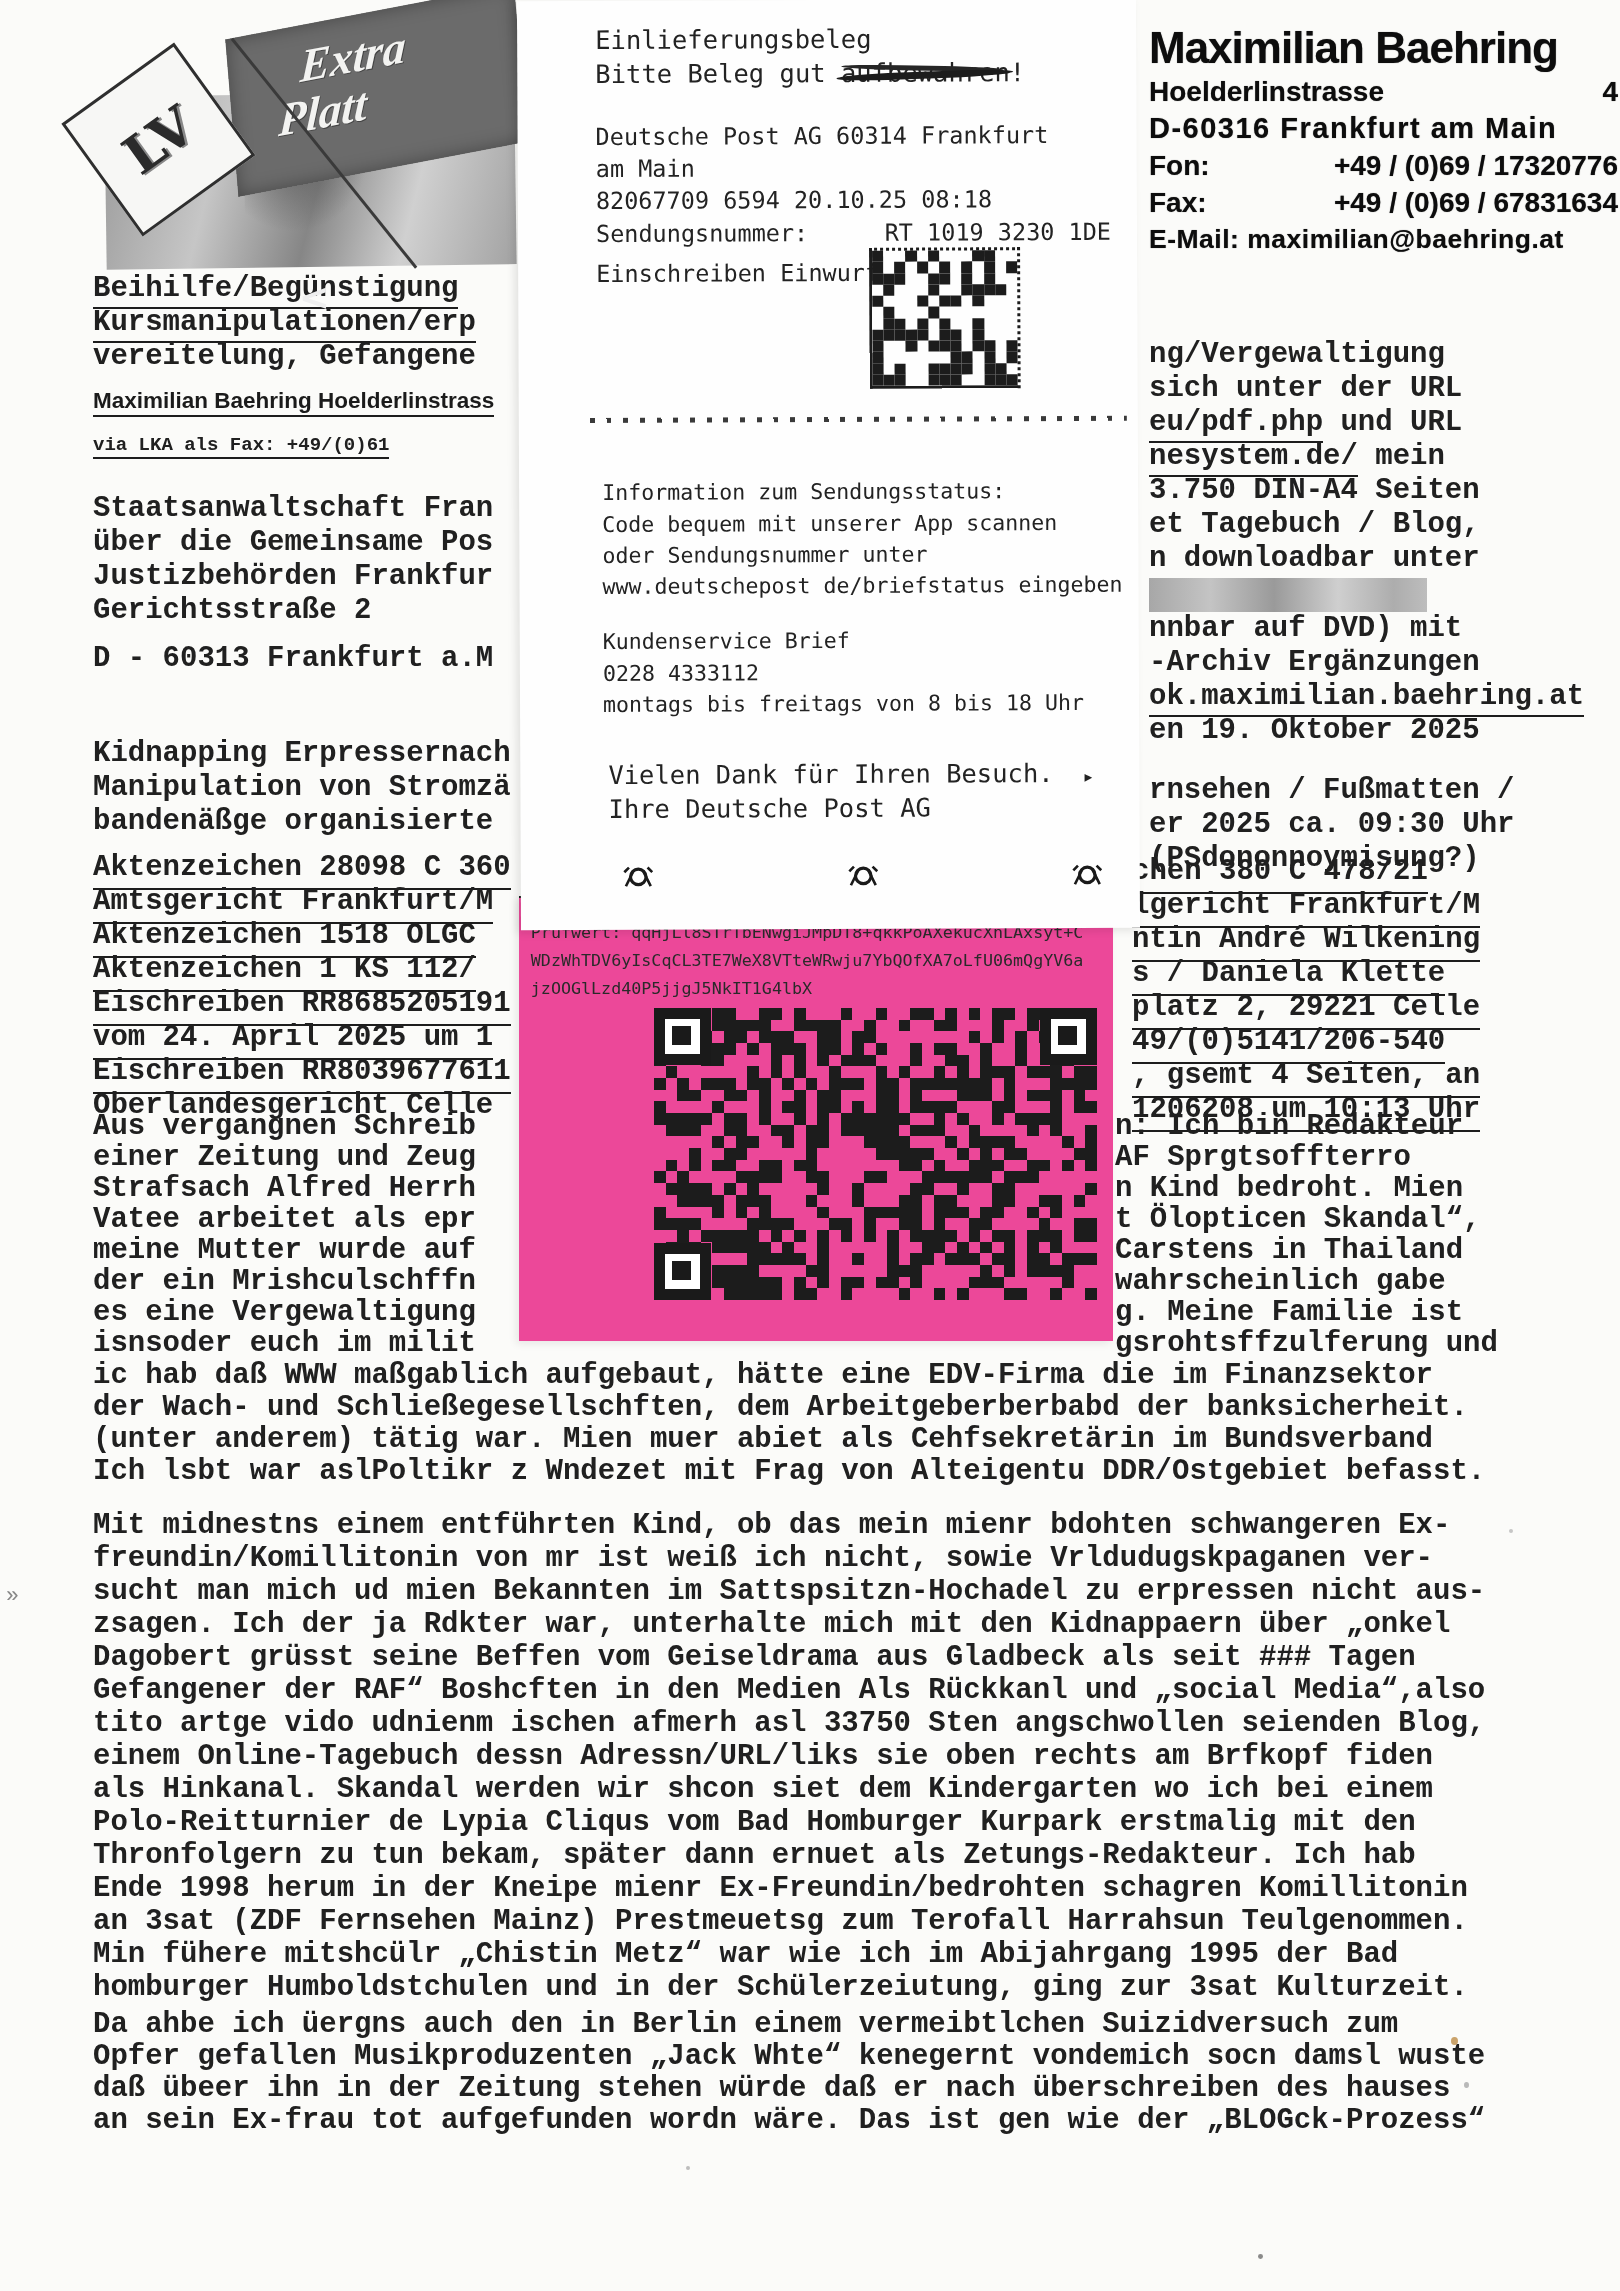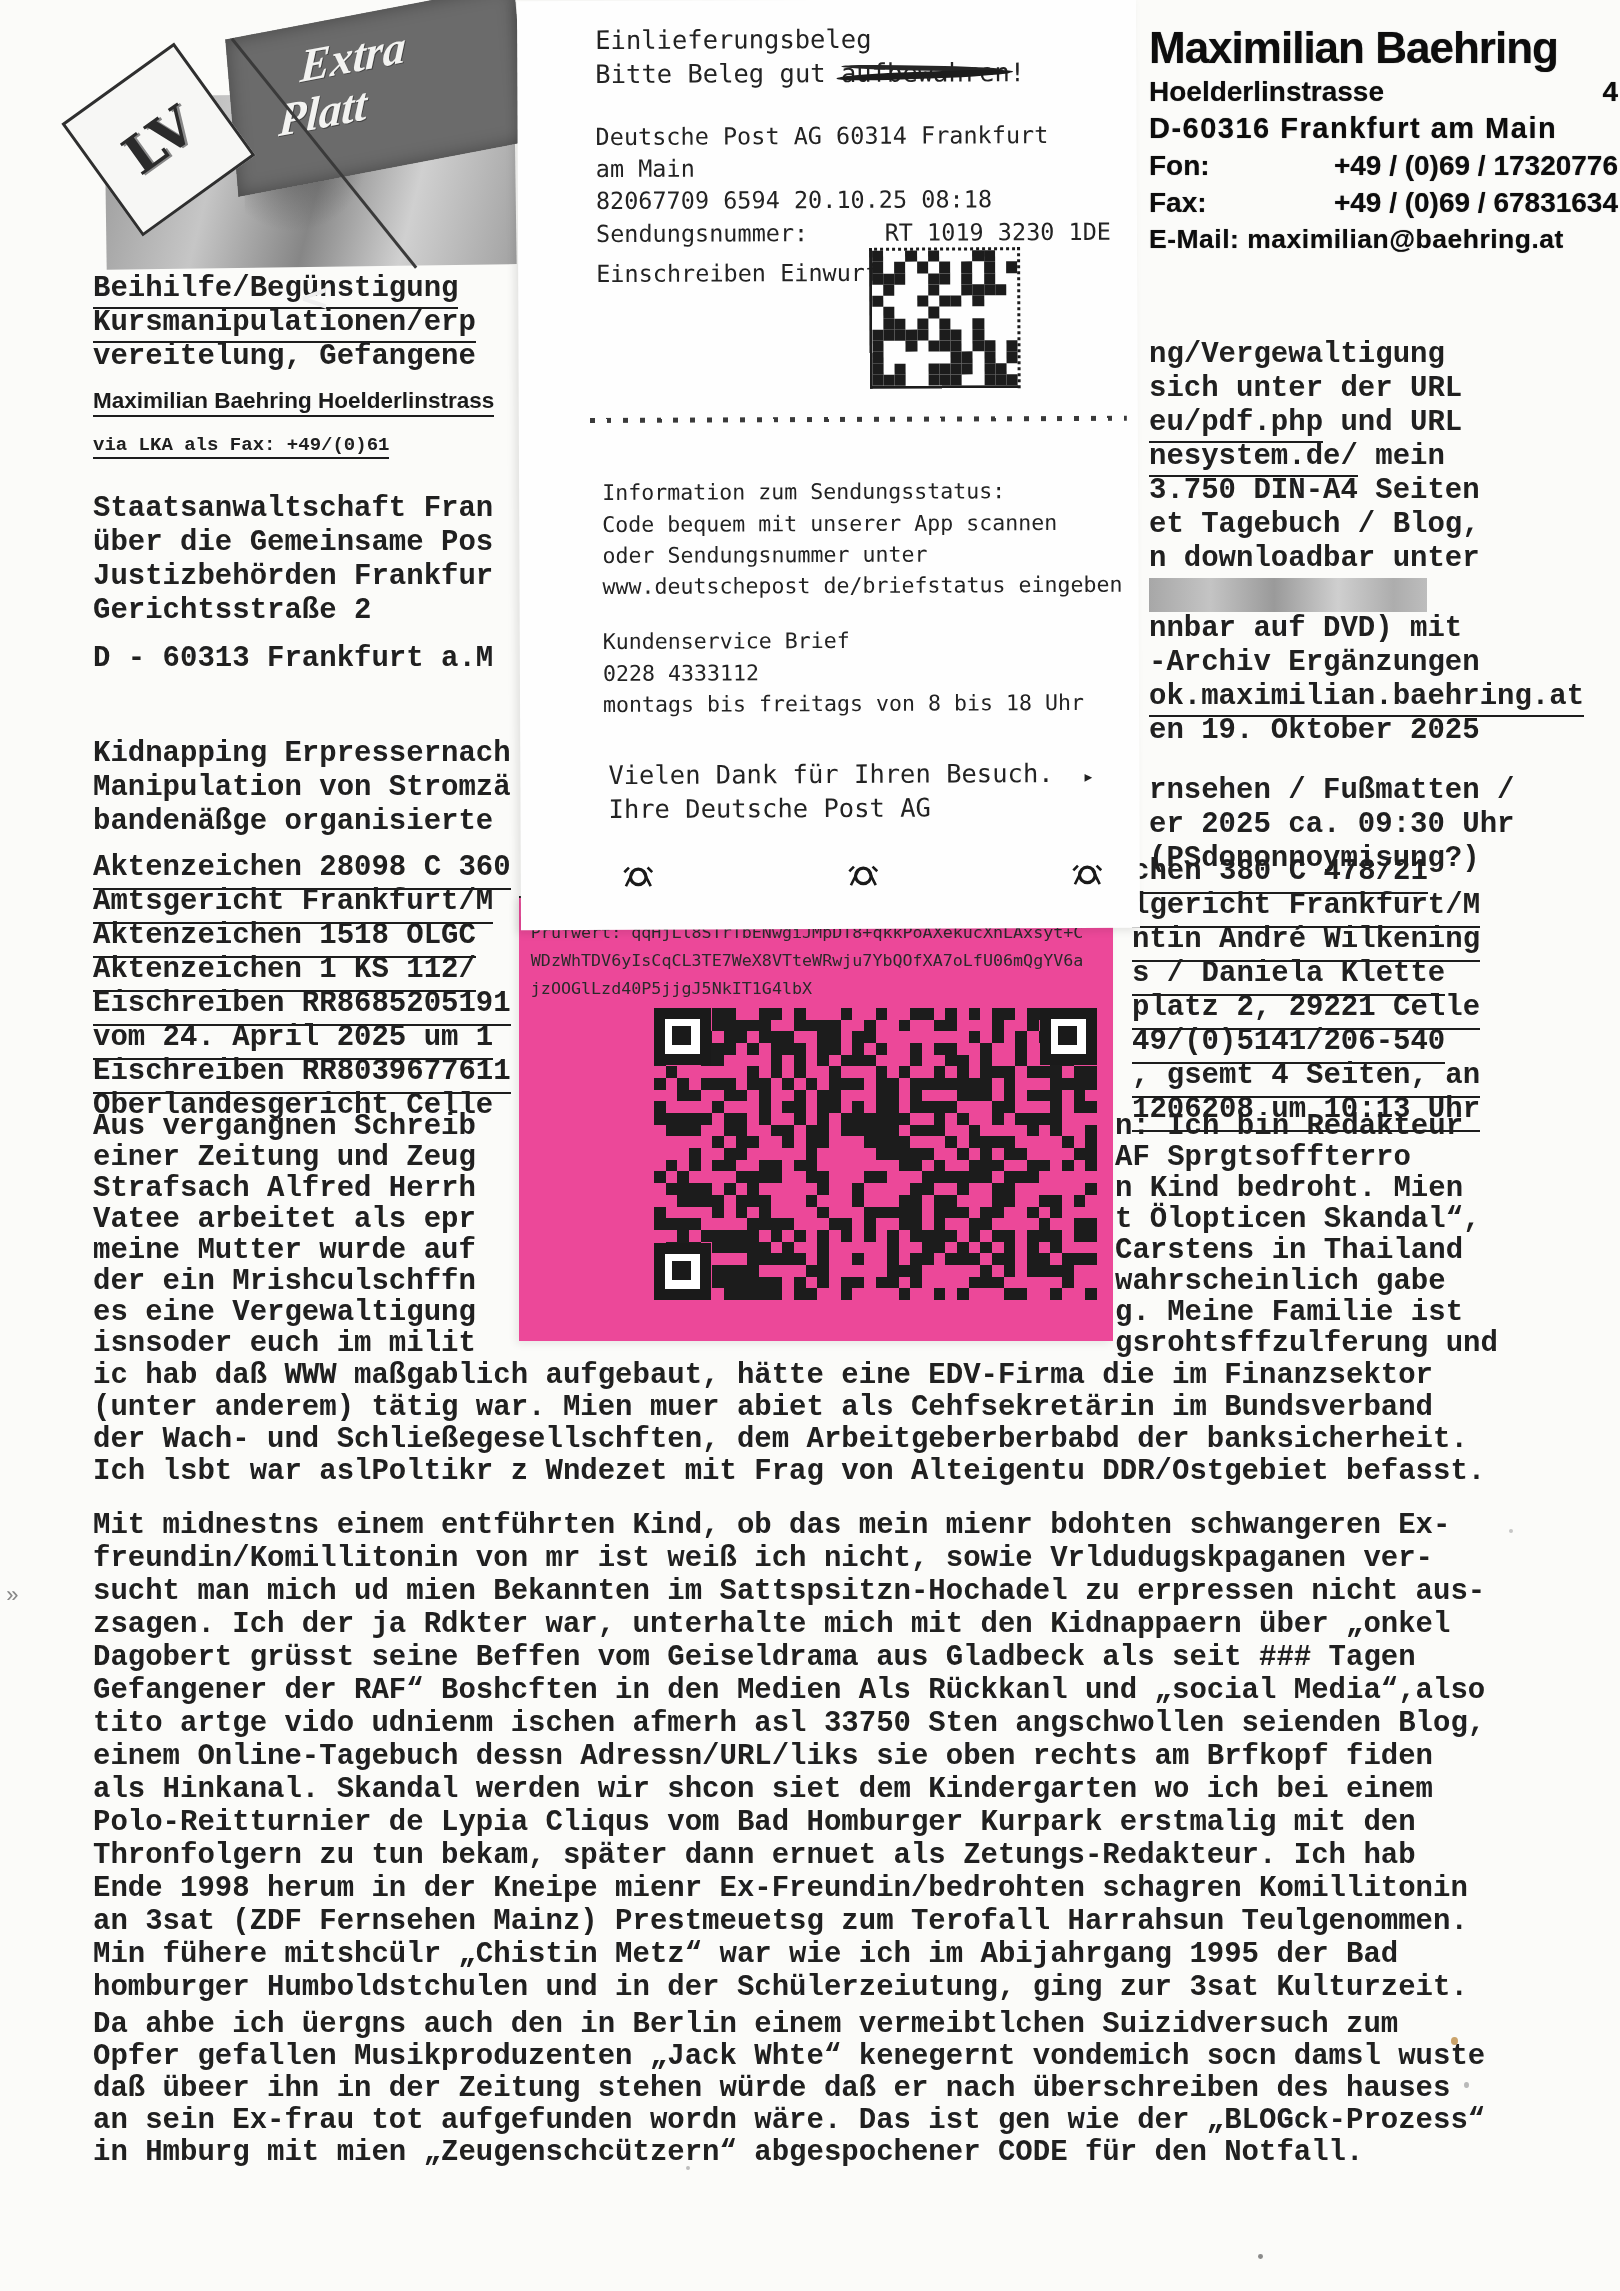--- a/index.html
+++ b/index.html
@@ -184,22 +184,22 @@
   <div>n Kind bedroht. Mien</div>
   <div>t Ölopticen Skandal“,</div>
   <div>Carstens in Thailand</div>
   <div>wahrscheinlich gabe</div>
   <div>g. Meine Familie ist</div>
   <div>gsrohtsffzulferung und</div>
 </div>
 
 <div class="abs tw lh33" style="left:93px;top:1360px;">
   <div>ic hab daß WWW maßgablich aufgebaut, hätte eine EDV-Firma die im Finanzsektor</div>
+  <div>der Wach- und Schließegesellschften, dem Arbeitgeberberbabd der banksicherheit.</div>
   <div>(unter anderem) tätig war. Mien muer abiet als Cehfsekretärin im Bundsverband</div>
-  <div>der Wach- und Schließegesellschften, dem Arbeitgeberberbabd der banksicherheit.</div>
   <div>Ich lsbt war aslPoltikr z Wndezet mit Frag von Alteigentu DDR/Ostgebiet befasst.</div>
 </div>
 
 <div class="abs tw" style="left:93px;top:1509px;">
   <div style="line-height:33px;">Mit midnestns einem entführten Kind, ob das mein mienr bdohten schwangeren Ex-</div>
   <div style="line-height:33px;">freundin/Komillitonin  von mr ist weiß ich nicht, sowie Vrldudugskpaganen ver-</div>
   <div style="line-height:33px;">sucht man mich ud mien Bekannten im Sattspsitzn-Hochadel zu erpressen nicht aus-</div>
   <div style="line-height:33px;">zsagen. Ich der ja Rdkter war, unterhalte mich mit den Kidnappaern über „onkel</div>
   <div style="line-height:33px;">Dagobert grüsst seine Beffen vom Geiseldrama aus Gladbeck als seit ### Tagen</div>
   <div style="line-height:33px;">Gefangener der RAF“ Boshcften in den Medien Als Rückkanl und „social Media“,also</div>
@@ -212,21 +212,20 @@
   <div style="line-height:33px;">an 3sat (ZDF Fernsehen Mainz) Prestmeuetsg zum Terofall Harrahsun Teulgenommen.</div>
   <div style="line-height:33px;">Min fühere mitshcülr „Chistin Metz“ war wie ich im Abijahrgang 1995 der Bad</div>
   <div style="line-height:33px;">homburger Humboldstchulen und in der Schülerzeiutung, ging zur 3sat Kulturzeit.</div>
 </div>
 
 <div class="abs tw lh33" style="left:93px;top:2009px;">
   <div>Da ahbe ich üergns auch den in Berlin einem vermeibtlchen Suizidversuch zum</div>
   <div>Opfer gefallen Musikproduzenten „Jack Whte“ kenegernt vondemich socn damsl wuste</div>
   <div>daß übeer ihn in der Zeitung stehen würde daß er nach überschreiben des hauses</div>
   <div>an sein Ex-frau tot aufgefunden wordn wäre. Das ist gen wie der „BLOGck-Prozess“</div>
-  <div>in Hmburg mit mien „Zeugenschcützern“ abgespochener CODE für den Notfall.</div>
 </div>
 
 <div class="abs paper2">
   <div class="abs pruef clipw" style="left:155px;top:2px;width:435px;">wiqqLjmmwZhvusd+3ARWobetkImJX4=</div>
   <div class="abs pruef" style="left:11.8px;top:19.6px;">Prufwert: qqHjLl8STrTbENwgiJMpDT8+qkkPoAXekucXnLAxsyt+C</div>
   <div class="abs pruef" style="left:11.8px;top:48px;">WDzWhTDV6yIsCqCL3TE7WeX8VTteWRwju7YbQOfXA7oLfU06mQgYV6a</div>
   <div class="abs pruef" style="left:11.8px;top:76px;">jzOOGlLzd40P5jjgJ5NkIT1G4lbX</div>
   <div class="abs" style="left:135px;top:110px;width:443px;height:292px;">
     <div class="code" style="width: 443px; height: 292px; grid-template-columns: repeat(38, 1fr);">
         <i></i>

